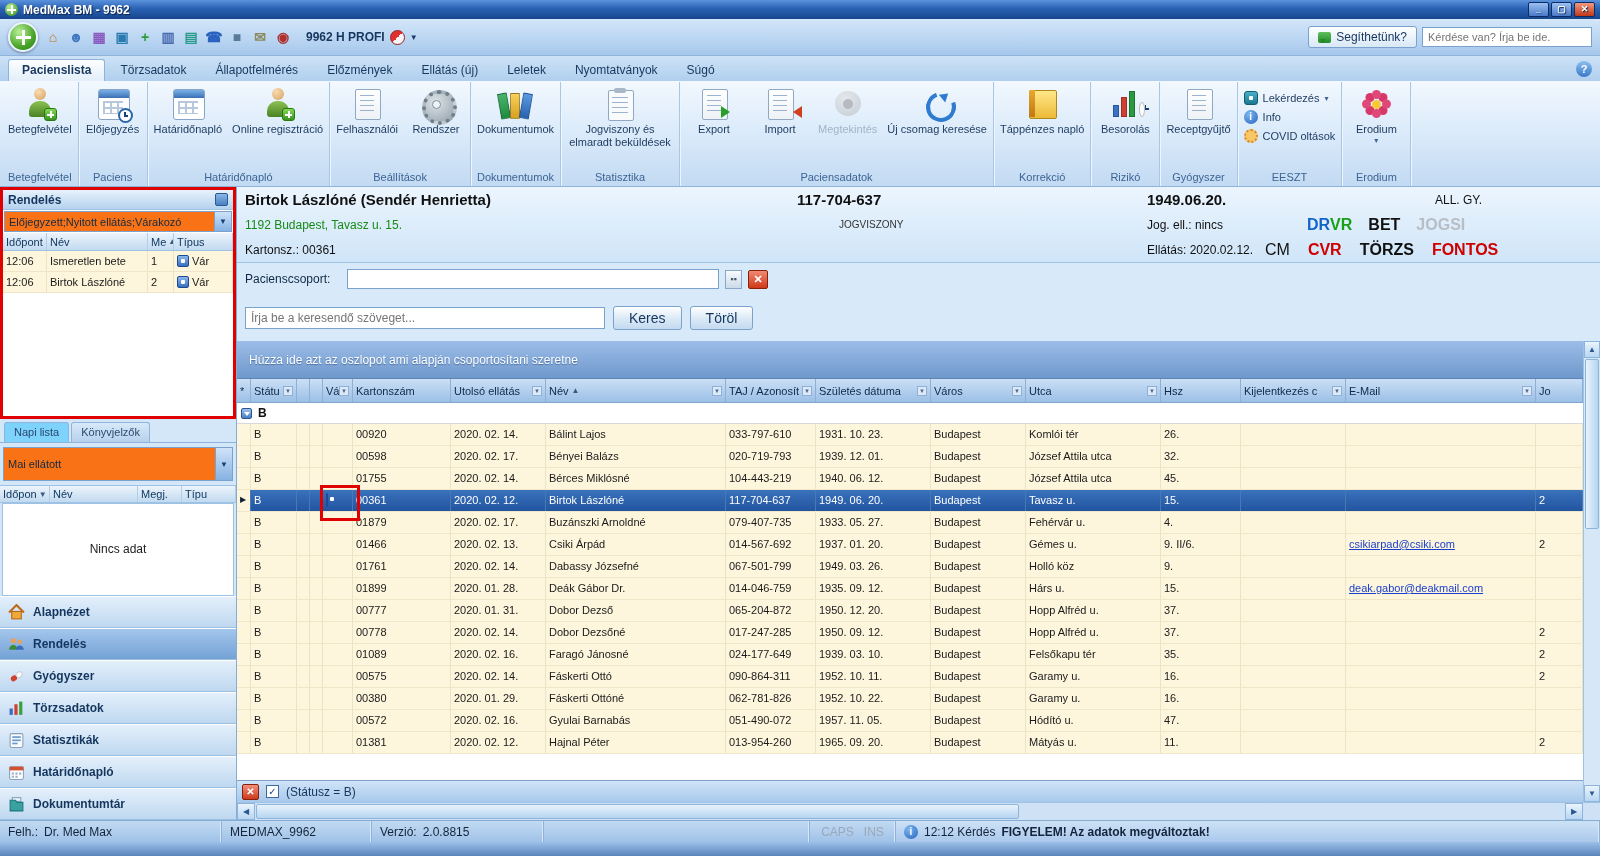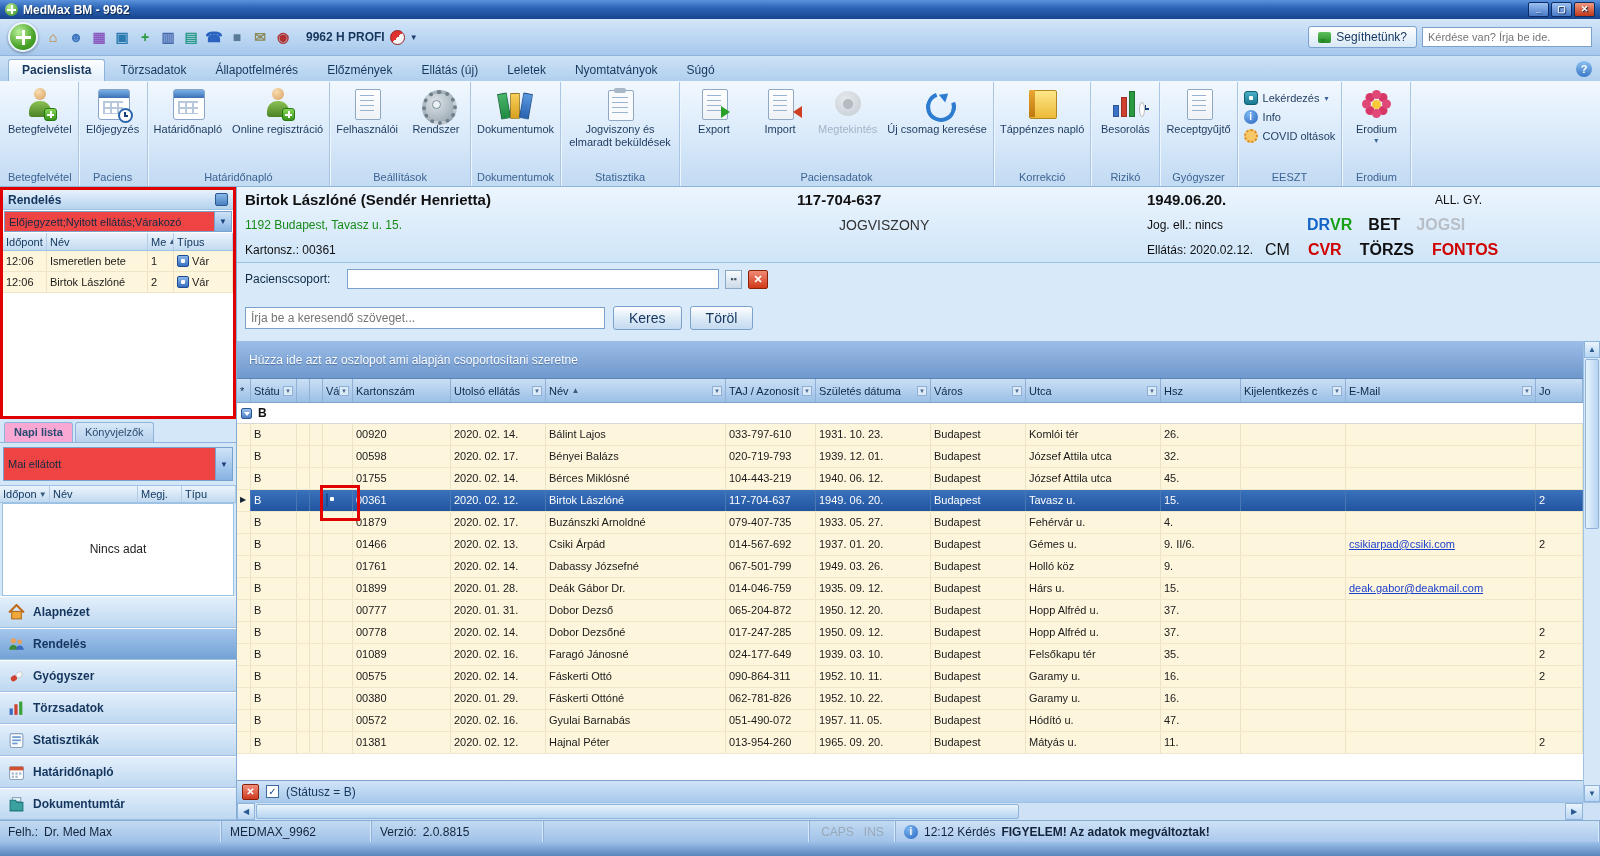--- a/index.html
+++ b/index.html
@@ -106,36 +106,36 @@
   .sic-info::after{content:"i"}
   .sic-covid{border:2px dotted #d88828;border-radius:50%;background:#f8c868}
 
   
   .main{flex:1;display:flex;min-height:0}
   .leftpanel{width:237px;flex:none;background:#d4e7f8;border-right:1px solid #86acd4;display:flex;flex-direction:column}
   .rbox{height:232px;flex:none;border:3px solid #e00000;background:#fff;display:flex;flex-direction:column}
   .rbox-head{height:20px;flex:none;background:linear-gradient(#e8f2fc,#b4d2ee);display:flex;align-items:center;padding:0 5px;
     font-weight:bold;color:#14365e;font-size:12px;border-bottom:1px solid #9ec2e4}
   .rbox-ico{margin-left:auto;width:13px;height:13px;background:linear-gradient(#8ab8e8,#4a80c0);border:1px solid #2a5890;border-radius:2px}
-  .dd{height:21px;flex:none;margin:1px;border:1px solid #7aa2cc;background:#ef4444;display:flex;align-items:center;font-size:11px;padding-left:4px;overflow:hidden;white-space:nowrap}
+  .dd{height:21px;flex:none;margin:1px;border:1px solid #7aa2cc;background:#f97316;display:flex;align-items:center;font-size:11px;padding-left:4px;overflow:hidden;white-space:nowrap}
   .ddbtn{margin-left:auto;width:17px;align-self:stretch;background:linear-gradient(#cfe3f8,#86b2e2);border-left:1px solid #7aa2cc;
     color:#14407a;font-size:8px;display:flex;align-items:center;justify-content:center}
   .lthead{display:grid;grid-template-columns:44px 101px 26px 1fr;background:linear-gradient(#ecf4fc,#c2daf0);border-bottom:1px solid #9ec2e4;height:18px;font-size:11px;color:#123a62}
   .lthead>div{padding:2px 3px;border-right:1px solid #b4cce6;overflow:hidden;white-space:nowrap;display:flex;align-items:center;gap:2px}
   .sorta{font-size:8px;color:#3a5a80}
   .ltrow{display:grid;grid-template-columns:44px 101px 26px 1fr;height:21px;flex:none;background:#fdf5dc;border-bottom:1px solid #efe5c8;font-size:11px;color:#1a1a1a}
   .ltrow>div{padding:3px;border-right:1px solid #eee2c4;overflow:hidden;white-space:nowrap;display:flex;align-items:center;gap:3px}
   .lrest{flex:1;background:#fff}
   .varico{width:12px;height:12px;flex:none;border-radius:2px;background:linear-gradient(#8ab8ec,#3a6ec0);border:1px solid #1e4c94;position:relative}
   .varico::after{content:"";position:absolute;left:3px;top:3px;width:4px;height:4px;background:#fff;border-radius:1px}
 
   .ltabs{height:24px;flex:none;display:flex;align-items:flex-end;padding:3px 4px 0;gap:2px;border-bottom:1px solid #8fb4dc}
   .ltab{height:20px;line-height:19px;padding:0 9px;font-size:11px;border:1px solid #8fb4dc;border-bottom:none;border-radius:3px 3px 0 0;
     background:linear-gradient(#d8e9f8,#b6d0ec);color:#2a4a70}
-  .ltab.active{background:#f9a8d4;font-weight:bold}
+  .ltab.active{background:#7dd3fc;font-weight:normal}
   .dd2wrap{padding:4px 3px;flex:none}
   .lthead2{display:grid;grid-template-columns:50px 88px 44px 1fr;background:linear-gradient(#ecf4fc,#c2daf0);border:1px solid #9ec2e4;border-left:none;border-right:none;height:18px;font-size:11px;color:#123a62}
   .lthead2>div{padding:2px 3px;border-right:1px solid #b4cce6;overflow:hidden;white-space:nowrap;display:flex;align-items:center;gap:2px}
   .lempty{flex:1;background:#fff;border:1px solid #9ec2e4;margin:0 2px;display:flex;justify-content:center;padding-top:38px;font-size:12px;color:#222}
 
   .nav{display:flex;flex-direction:column}
   .nav-item{height:32px;flex:none;display:flex;align-items:center;gap:8px;padding:0 8px;
     background:linear-gradient(#e4effb,#bed8f0);border-top:1px solid #fff;border-bottom:1px solid #9cc0e2;font-size:12px;font-weight:bold;color:#14365e}
   .nav-item.active{background:linear-gradient(#a4c6ec,#74a2d6)}
   .nav-ico{width:17px;height:17px;flex:none}
@@ -144,21 +144,21 @@
   
   .content{flex:1;display:flex;flex-direction:column;min-width:0;background:#d8e9fa}
   .phead{flex:none;background:linear-gradient(#ecf5fe,#cfe5f8);border-bottom:1px solid #9ec2e4}
   .ph-row{display:flex;align-items:center;height:25px;padding:0 8px;font-size:12px;color:#111}
   .ph-c1{width:552px;flex:none;overflow:hidden;white-space:nowrap}
   .ph-c2{width:250px;flex:none}
   .ph-sp{flex:1}
   .ph-right{width:445px;flex:none;display:flex;align-items:center}
   .big{font-size:15px;font-weight:bold}
   .ph-addr{color:#178a17}
-  .ph-jv{font-size:14px;color:#333;padding-left:42px}
+  .ph-jv{font-size:10px;color:#333;padding-left:42px}
   .fl{font-weight:bold;font-size:16px}
   .f-dr{color:#1464c8}.f-vr{color:#18a018}.f-bet{color:#111}.f-jogsi{color:#b8bec6}
   .f-cm{color:#111;font-weight:normal}.f-cvr{color:#d00000}.f-torzs{color:#111}.f-fontos{color:#d00000}
   .flaggap{display:flex;gap:16px;align-items:center}
 
   .pcsop{height:32px;flex:none;display:flex;align-items:center;padding:0 8px;gap:6px;font-size:12px}
   .pcs-label{width:96px;flex:none}
   .pcs-input{width:372px;height:20px;border:1px solid #7aa2cc;background:#fff}
   .pc-btn{width:17px;height:19px;background:linear-gradient(#f8fafc,#ccdaea);border:1px solid #8aa8c8;font-size:9px;color:#456;line-height:16px;text-align:center}
   .pc-x{width:20px;height:19px;background:linear-gradient(#f08a74,#d03818);border:1px solid #8a2008;color:#fff;font-weight:bold;font-size:11px;border-radius:2px;line-height:16px;text-align:center}

